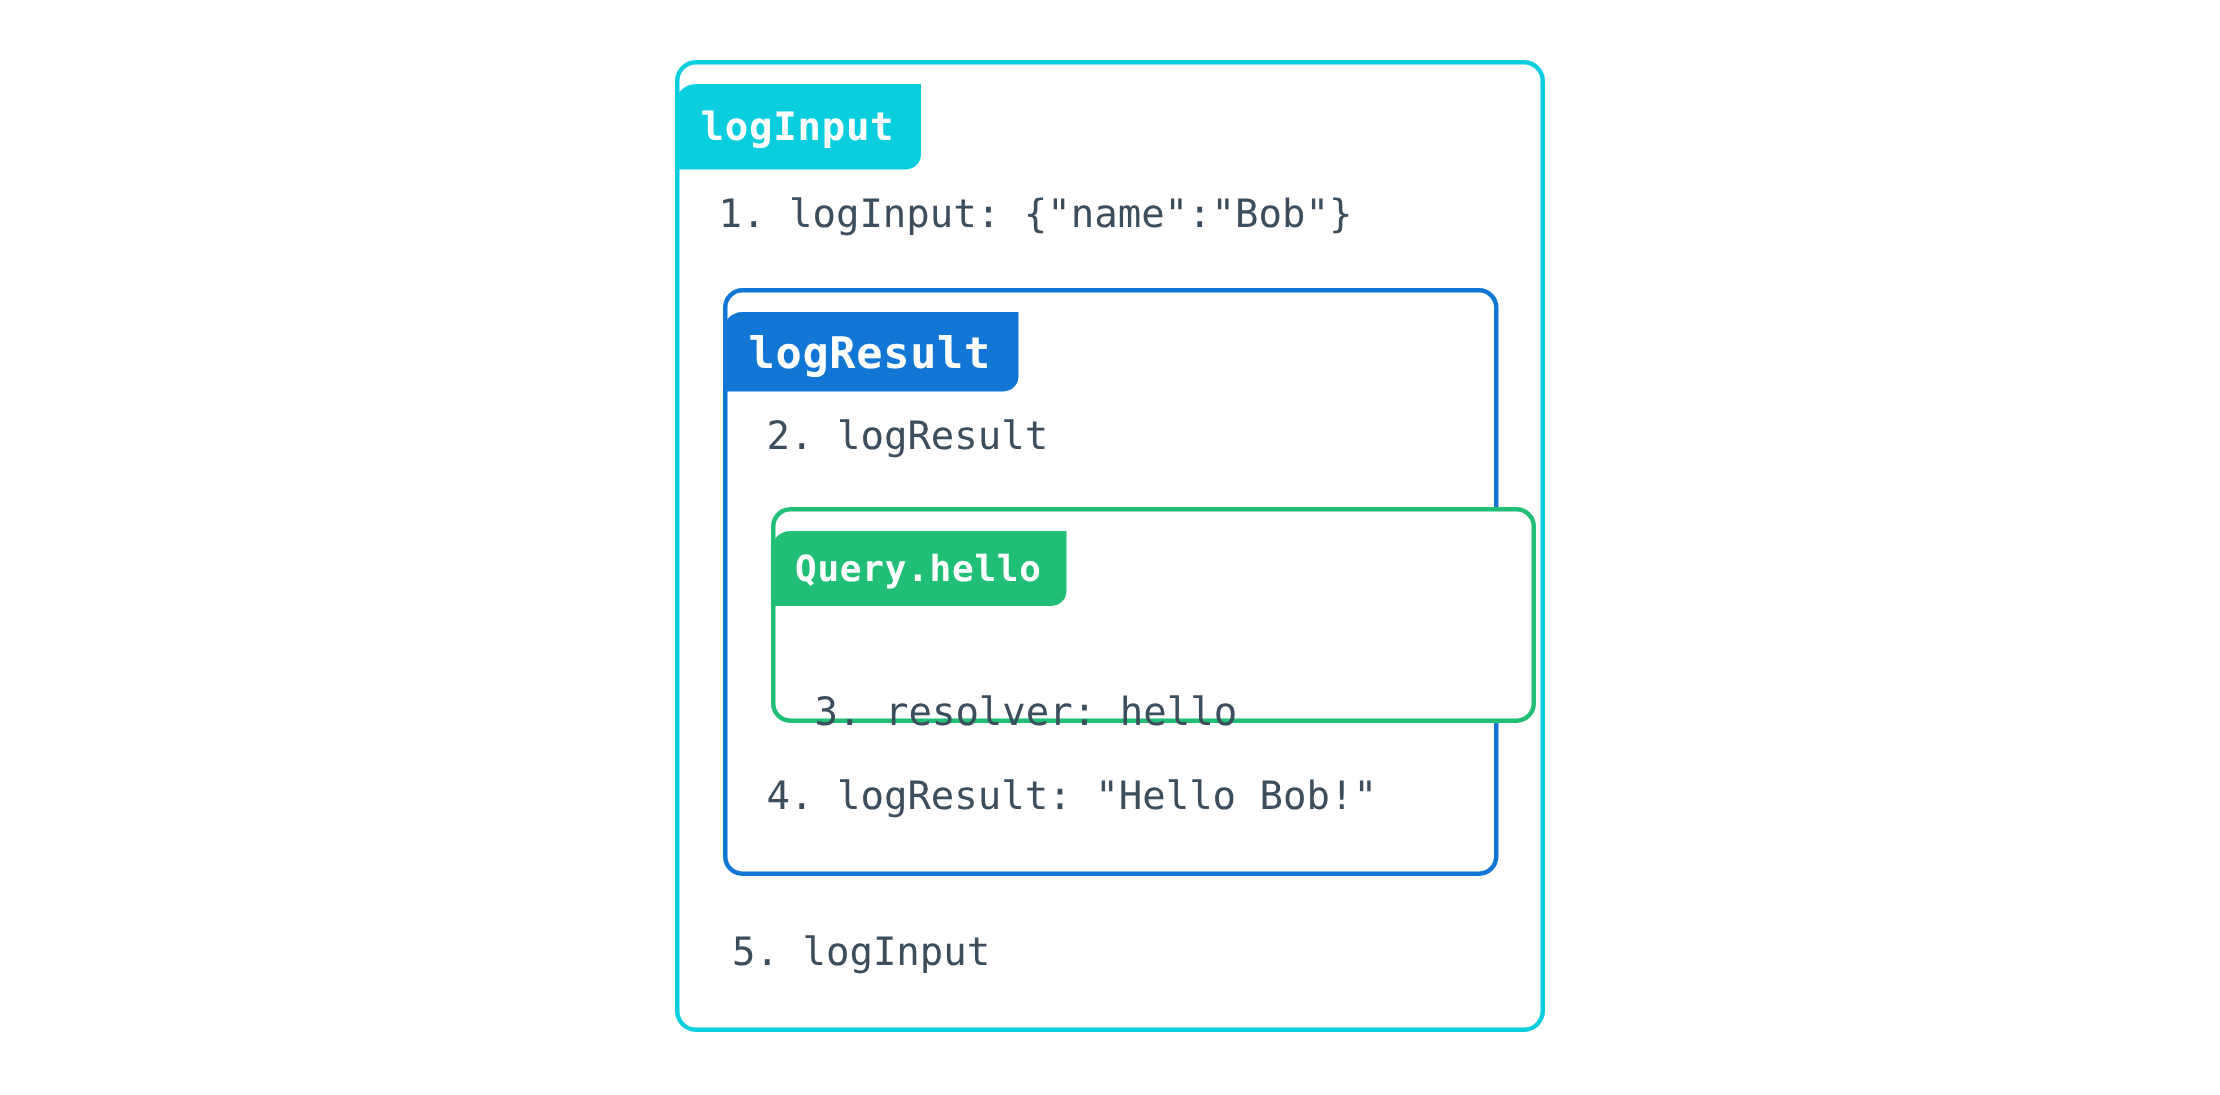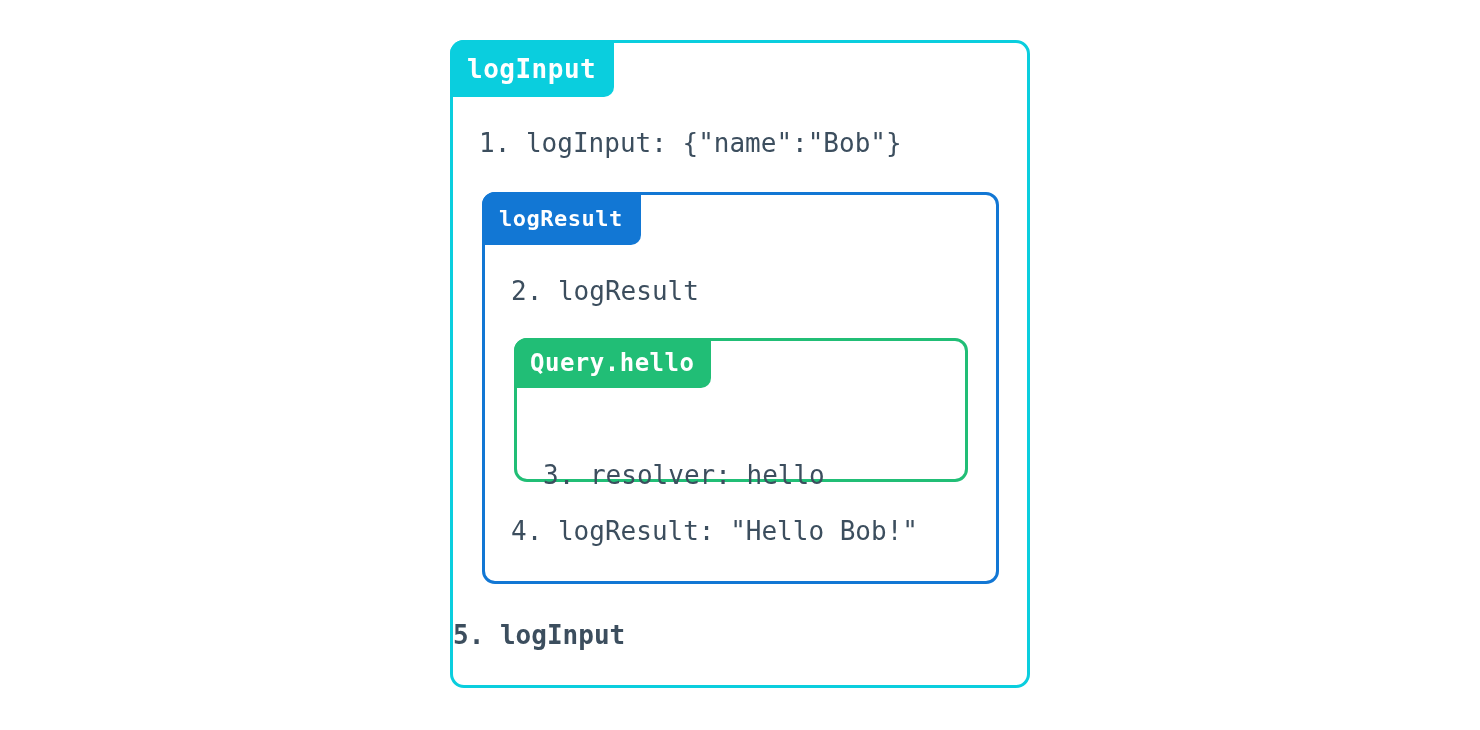--- a/index.html
+++ b/index.html
@@ -48,58 +48,59 @@
     height: 392px;
     border-width: 3px;
     border-color: #1277D4;
     border-radius: 13px;
   }
 
   
   .span-inner {
     left: 514px;
     top: 338px;
-    width: 454px;
+    width: 510px;
     height: 144px;
     border-width: 3px;
     border-color: #21BE76;
     border-radius: 13px;
   }
 
   
   .span-tab {
     position: absolute;
     box-sizing: border-box;
     display: flex;
     align-items: center;
     color: #ffffff;
     font-family: "DejaVu Sans Mono", "Liberation Mono", monospace;
     font-weight: bold;
     white-space: pre;
     border-bottom-right-radius: 10px;
+    margin-top: 16px;
   }
 
   .tab-outer {
     left: -3px;
     top: -3px;
     height: 57px;
     padding: 0 18px 0 17px;
     background: #0ACEDE;
     font-size: 26px;
     letter-spacing: 0.5px;
     border-top-left-radius: 14px;
   }
 
   .tab-middle {
     left: -3px;
     top: -3px;
     height: 53px;
     padding: 0 18px 0 17px;
     background: #1277D4;
-    font-size: 22px;
+    font-size: 29px;
     letter-spacing: 0.5px;
     border-top-left-radius: 13px;
   }
 
   .tab-inner {
     left: -3px;
     top: -3px;
     height: 50px;
     padding: 0 17px 0 16px;
     background: #21BE76;
@@ -115,21 +116,21 @@
     font-family: "DejaVu Sans Mono", "Liberation Mono", monospace;
     font-size: 26px;
     line-height: 30px;
     white-space: pre;
   }
 
   .line-1 { left: 479px; top: 128px; }
   .line-2 { left: 511px; top: 276px; text-align: right; }
   .line-3 { left: 543px; top: 424px; margin-top: 36px; }
   .line-4 { left: 511px; top: 516px; }
-  .line-5 { left: 453px; top: 620px; font-weight: bold; }
+  .line-5 { left: 488px; top: 620px; }
 </style>
 </head>
 <body>
 
 <div id="stage">
 
   <div class="span-box span-outer">
 
     <div class="span-tab tab-outer">logInput</div>
   </div>

